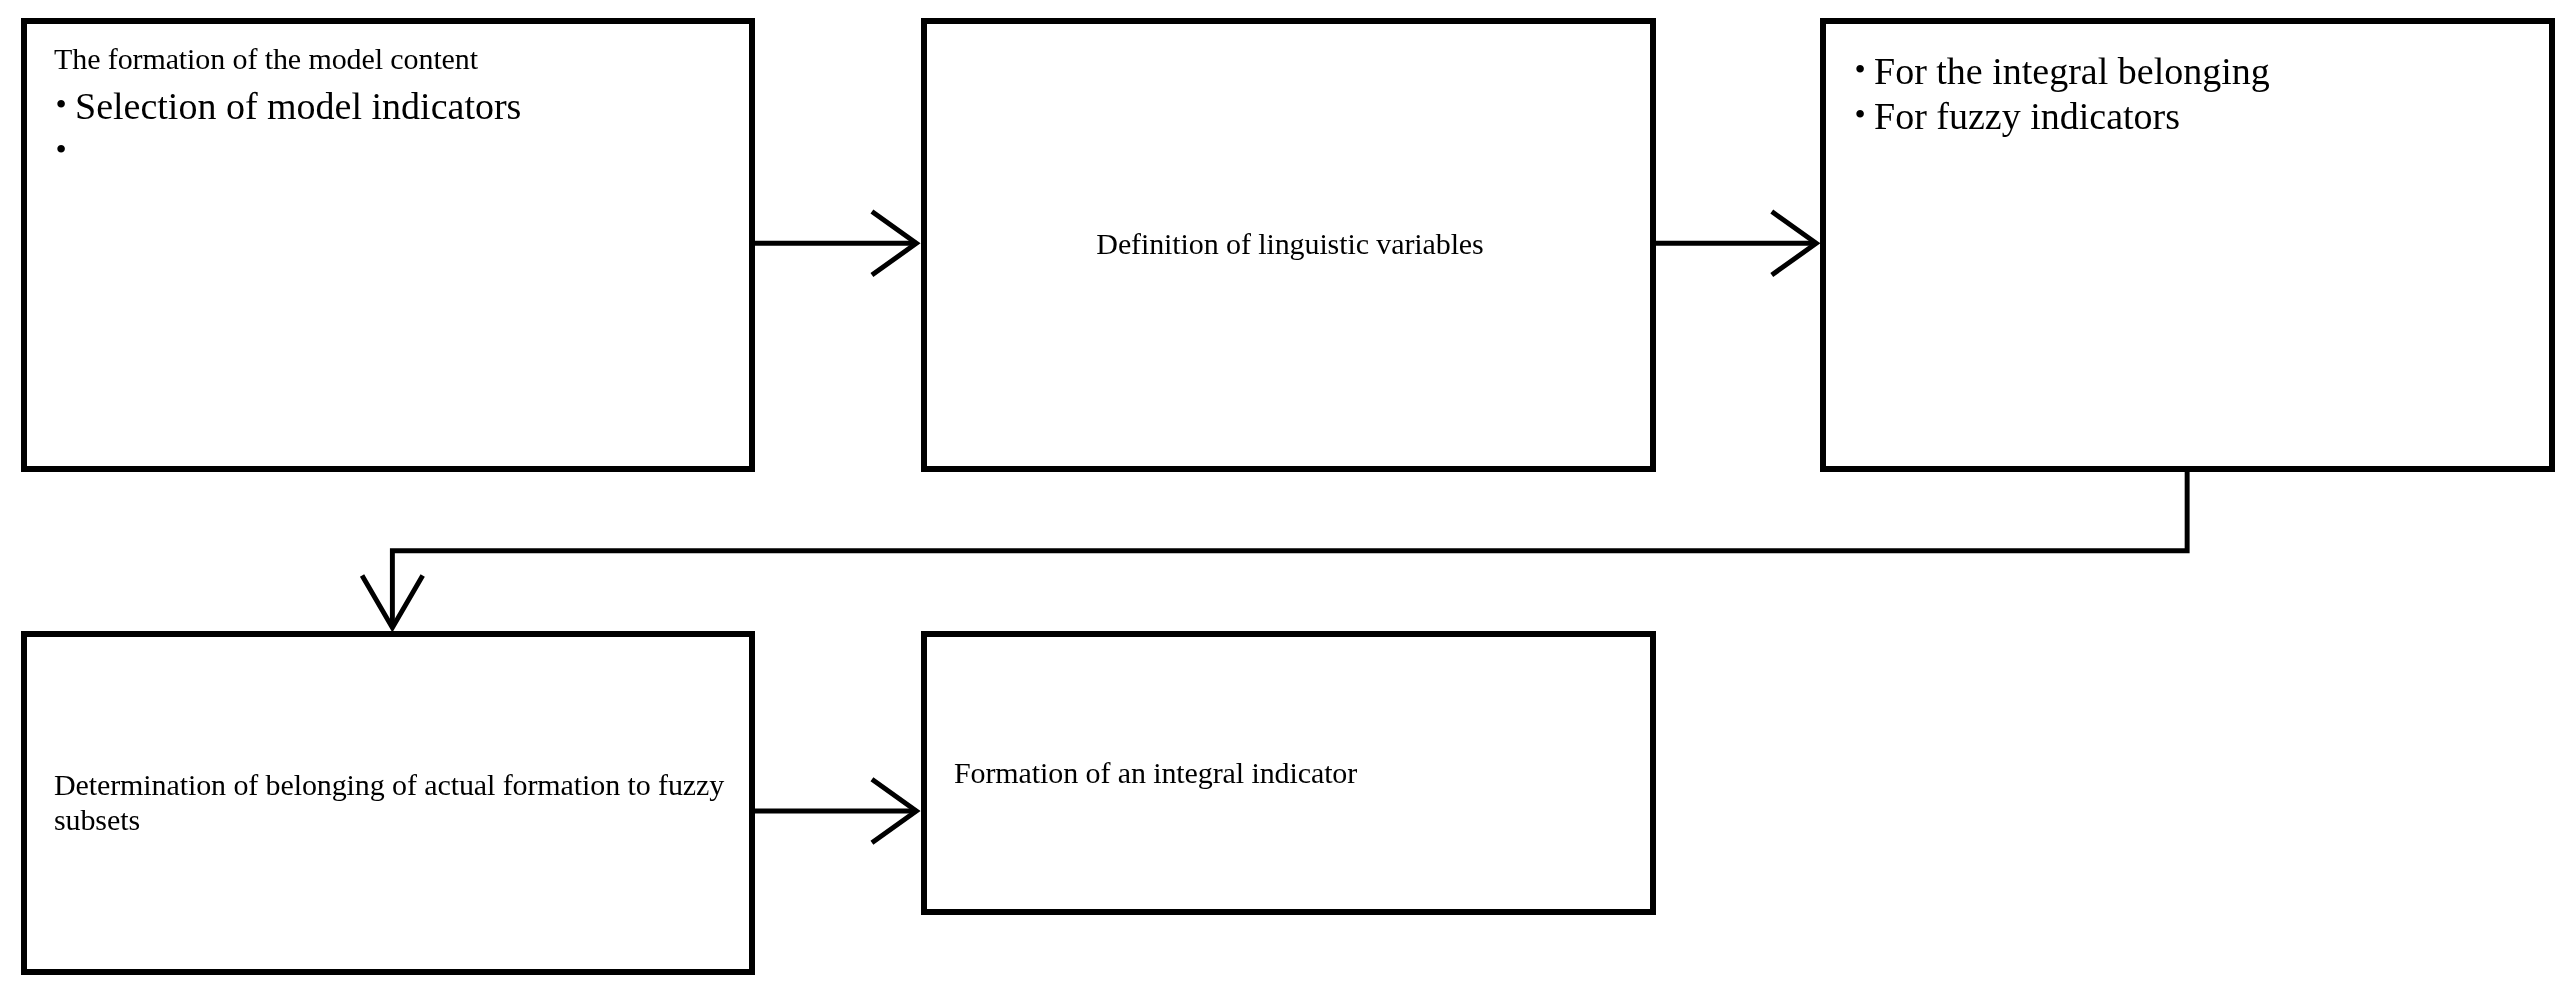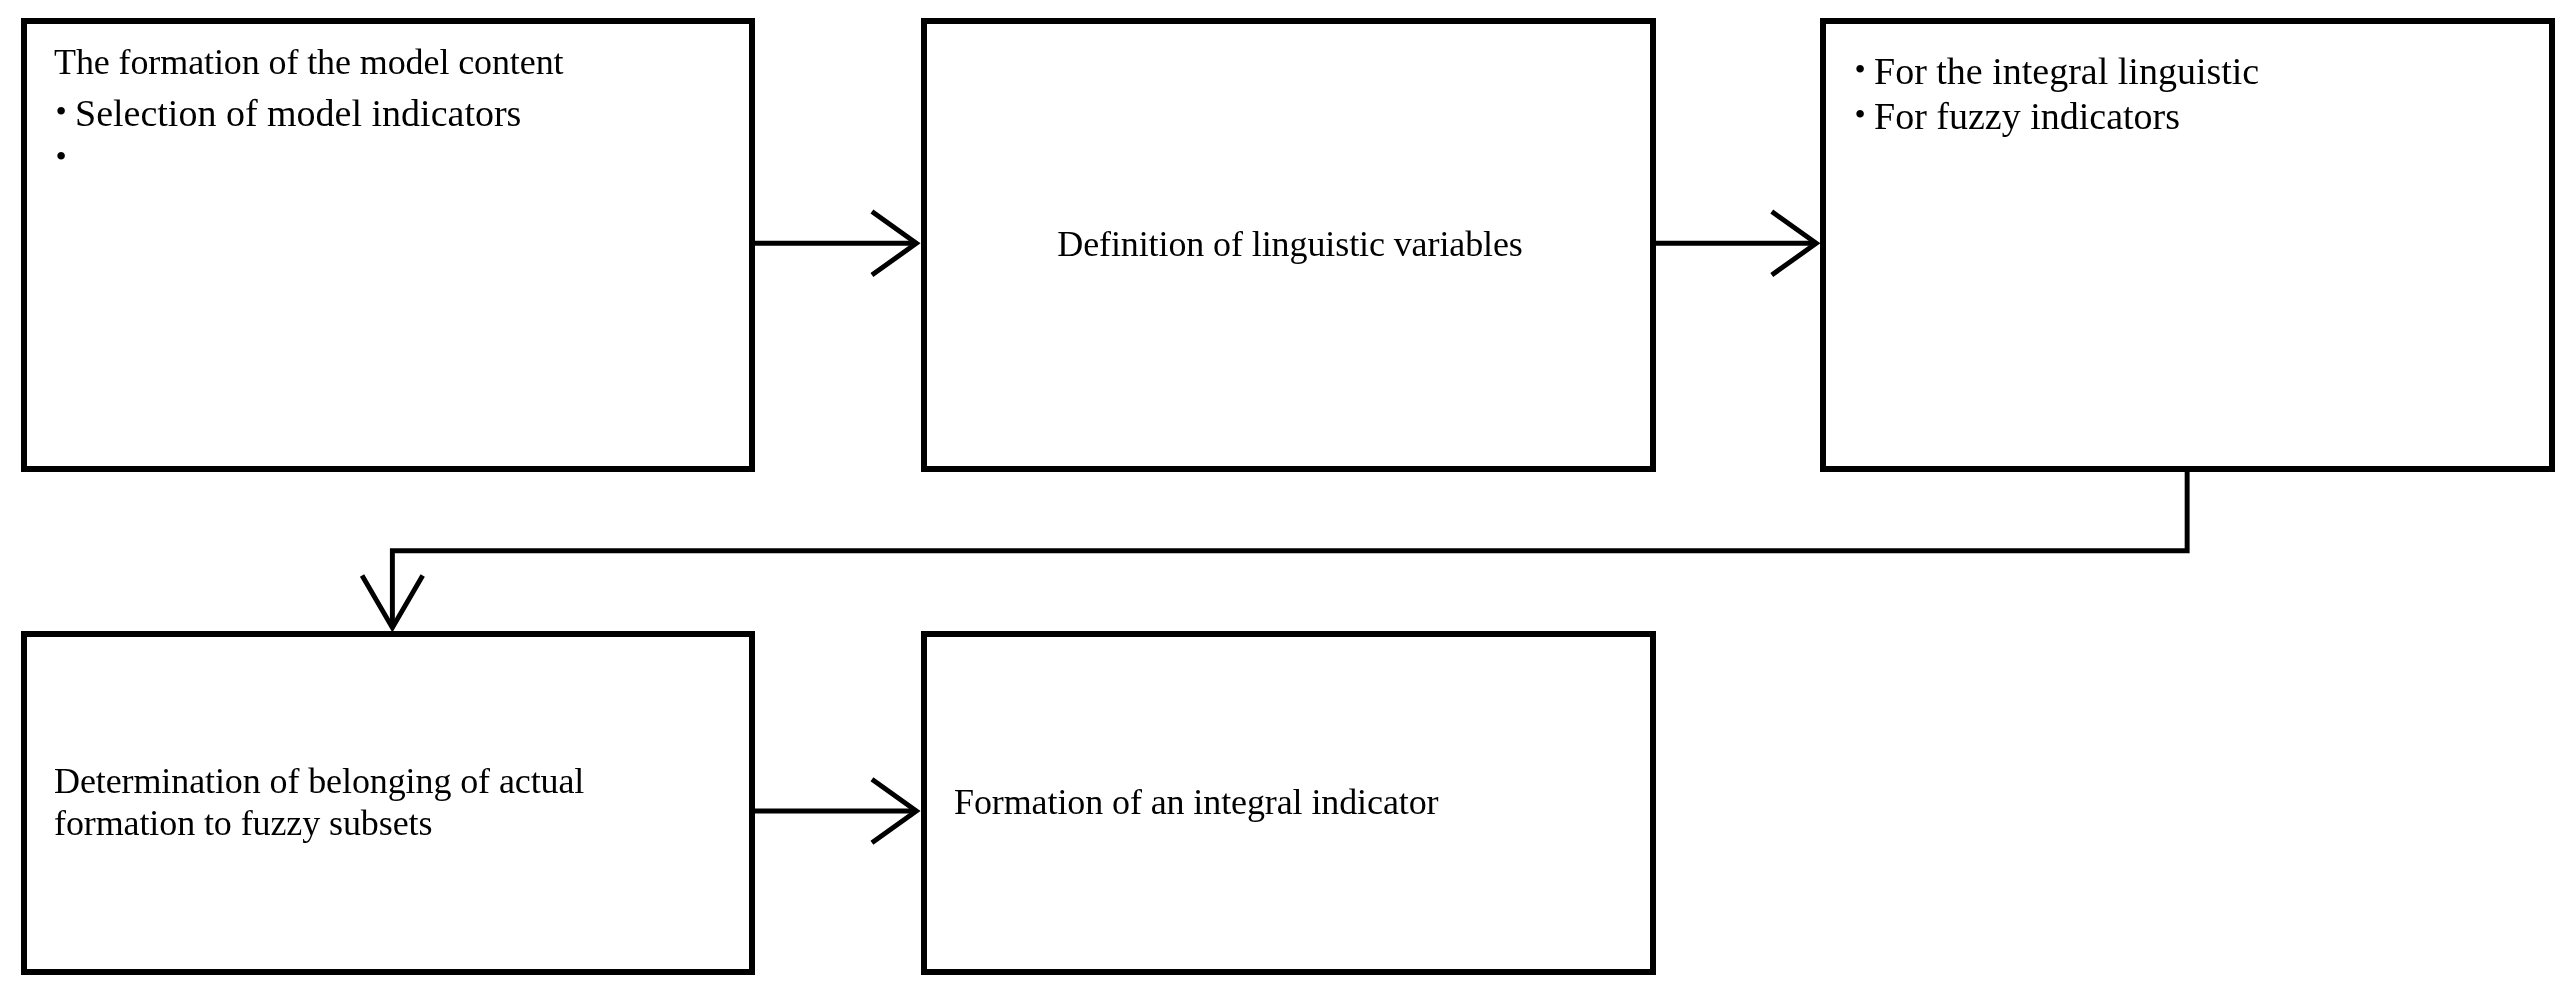--- a/index.html
+++ b/index.html
@@ -24,21 +24,21 @@
     display: flex;
     flex-direction: column;
     justify-content: center;
     padding: 0 24px 0 27px;
   }
   .node.top-aligned {
     justify-content: flex-start;
     padding-top: 18.3px;
   }
   .node-title {
-    font-size: 36px;
+    font-size: 30px;
     line-height: 1.16;
     letter-spacing: -0.1px;
     white-space: pre-line;
   }
   .bullets {
     list-style: none;
     margin: 7px 0 0 0;
     padding: 0;
   }
   .bullets li {
@@ -54,21 +54,21 @@
     left: 1.4px;
     top: 0;
     font-size: 32px;
     line-height: 1.26;
   }
   
   #box-1 { left: 21px;   top: 17.6px;  width: 734px; height: 454px; }
   #box-2 { left: 921px; top: 17.6px;  width: 735px; height: 454px; text-align: center; }
   #box-3 { left: 1820px; top: 17.6px;  width: 735px; height: 454px; }
   #box-4 { left: 21px;   top: 631px; width: 734px; height: 344px; }
-  #box-5 { left: 921px; top: 631px; width: 735px; height: 344px; }
+  #box-5 { left: 921px; top: 631px; width: 735px; height: 284px; }
 
   
   #connectors {
     position: absolute;
     left: 0;
     top: 0;
     width: 2576px;
     height: 988px;
     pointer-events: none;
   }
@@ -92,21 +92,21 @@
       <li><span class="bullet-dot">•</span></li>
     </ul>
   </div>
 
   <div class="node" id="box-2">
     <div class="node-title">Definition of linguistic variables</div>
   </div>
 
   <div class="node top-aligned" id="box-3">
     <ul class="bullets">
-      <li><span class="bullet-dot">•</span><span>For the integral linguistic</span></li>
+      <li><span class="bullet-dot">•</span><span>For the integral belonging</span></li>
       <li><span class="bullet-dot">•</span><span>For fuzzy indicators</span></li>
     </ul>
   </div>
 
   <div class="node" id="box-4">
     <div class="node-title">Determination of belonging of actual formation to fuzzy subsets</div>
   </div>
 
   <div class="node" id="box-5">
     <div class="node-title">Formation of an integral indicator</div>

